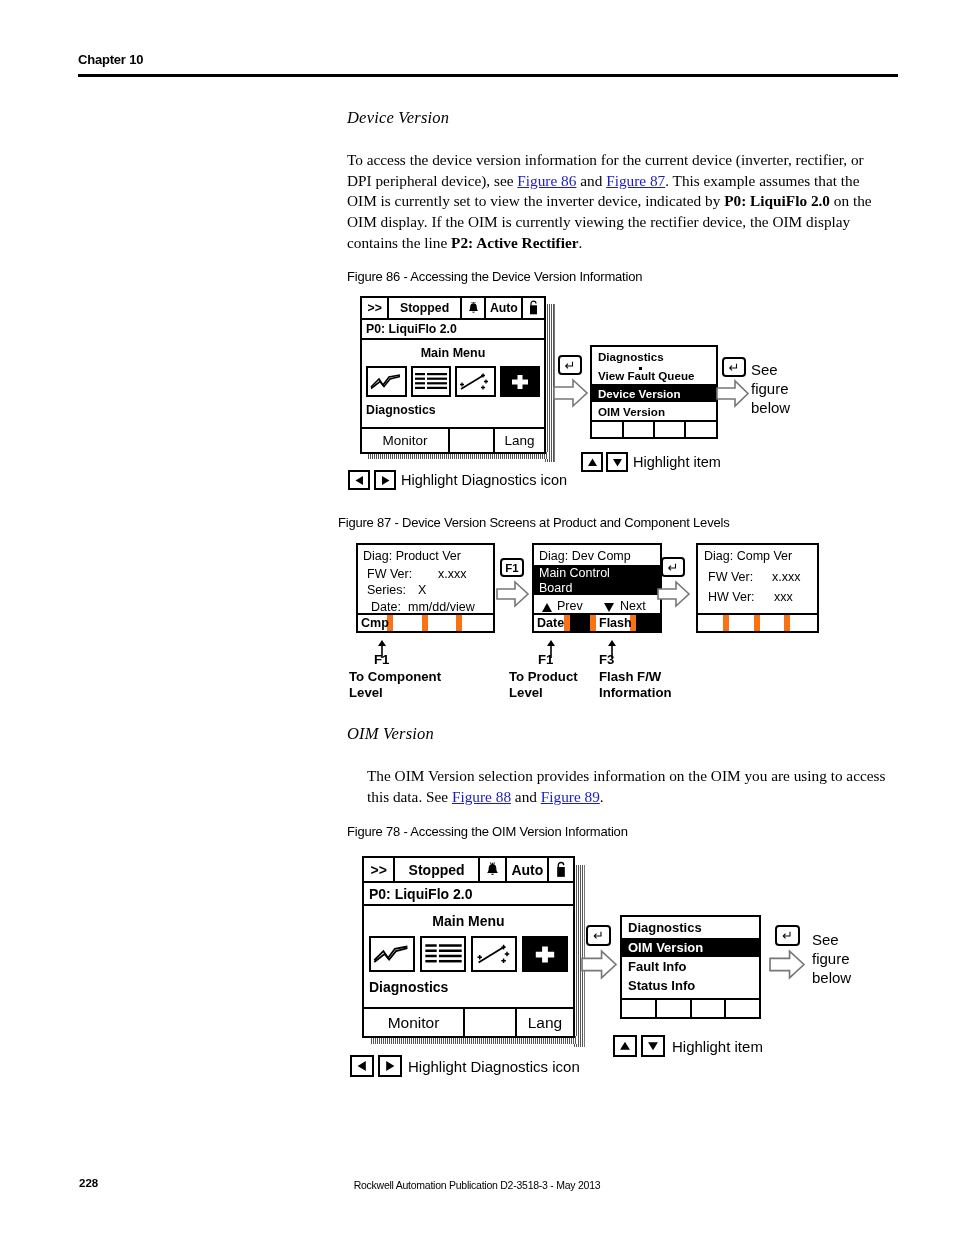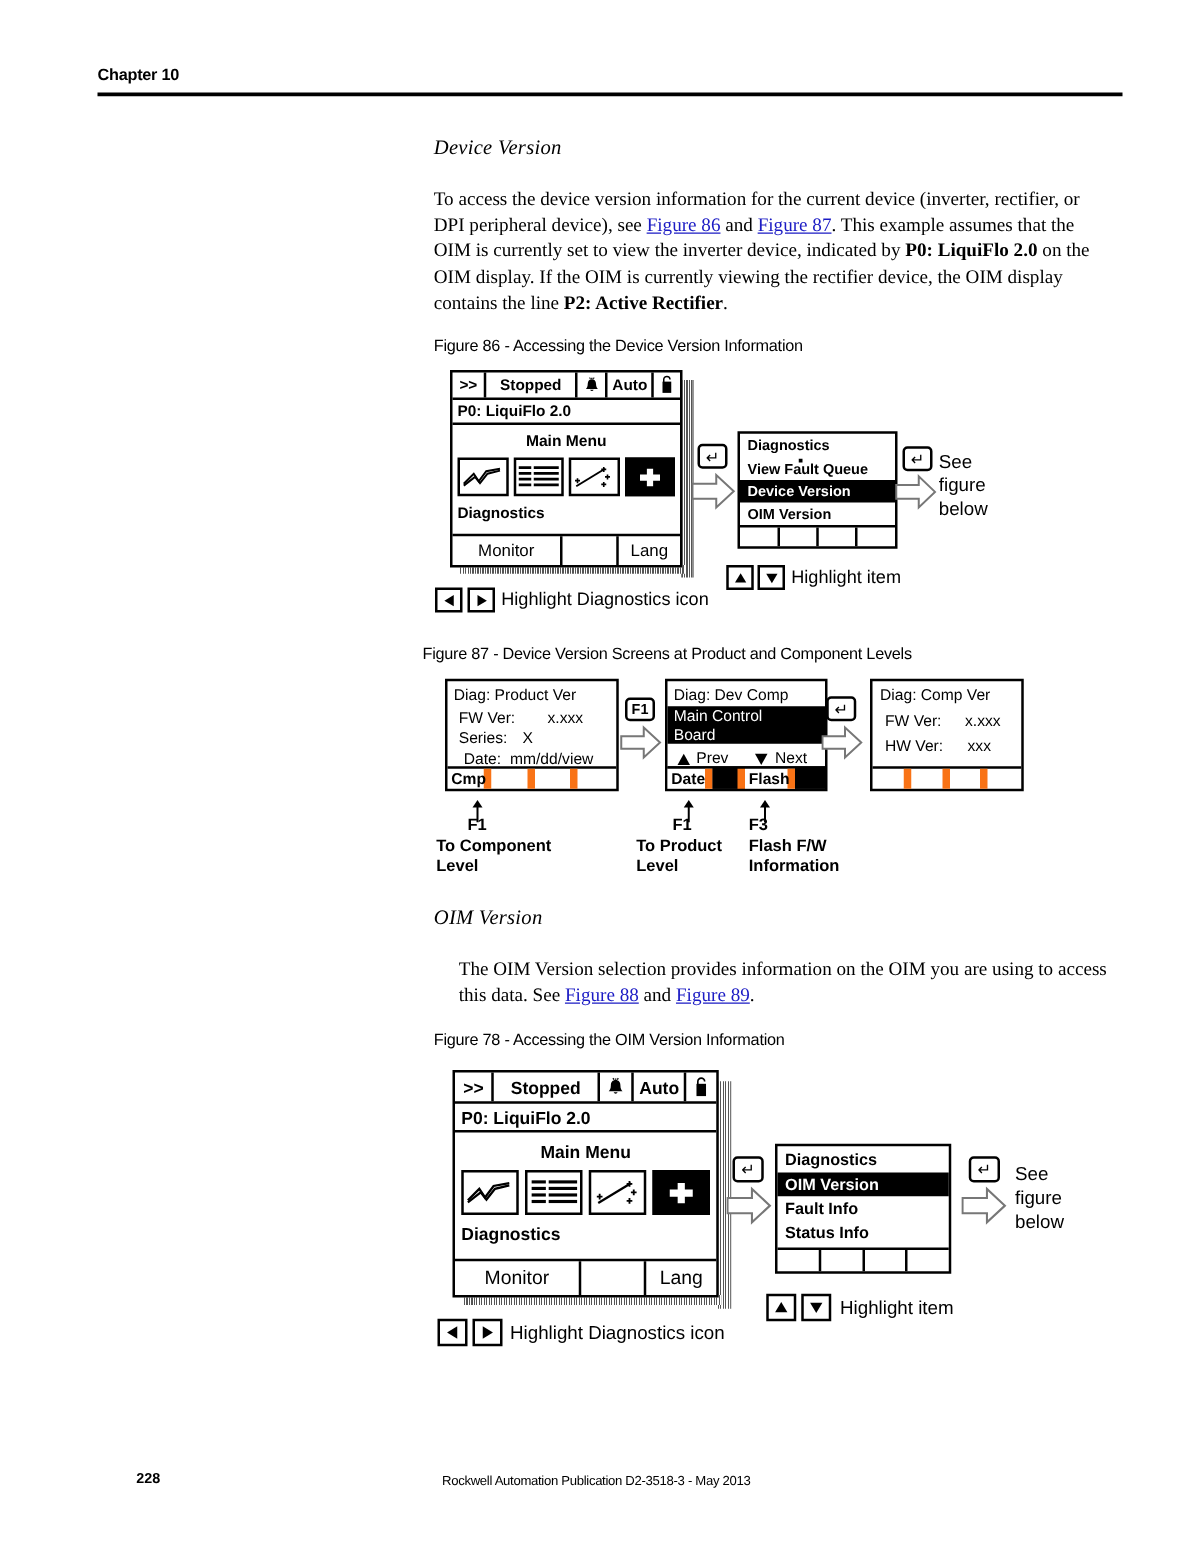--- a/index.html
+++ b/index.html
@@ -17,21 +17,21 @@
     font-family:"Liberation Sans", sans-serif;
     font-weight:bold; font-size:13px; letter-spacing:-0.2px;
   }
   .header-rule{
     position:absolute; left:78px; top:74px; width:820px; height:3px;
     background:#000;
   }
   .footer-page{
     position:absolute; left:79px; top:1177px;
     font-family:"Liberation Sans", sans-serif;
-    font-weight:bold; font-size:11.5px;margin-left:30px;
+    font-weight:bold; font-size:11.5px;
   }
   .footer-pub{
     position:absolute; left:0; top:1179px; width:954px;
     text-align:center;
     font-family:"Liberation Sans", sans-serif;
     font-size:10.5px; letter-spacing:-0.25px;
   }
 
   .sec-head{
     position:absolute;

